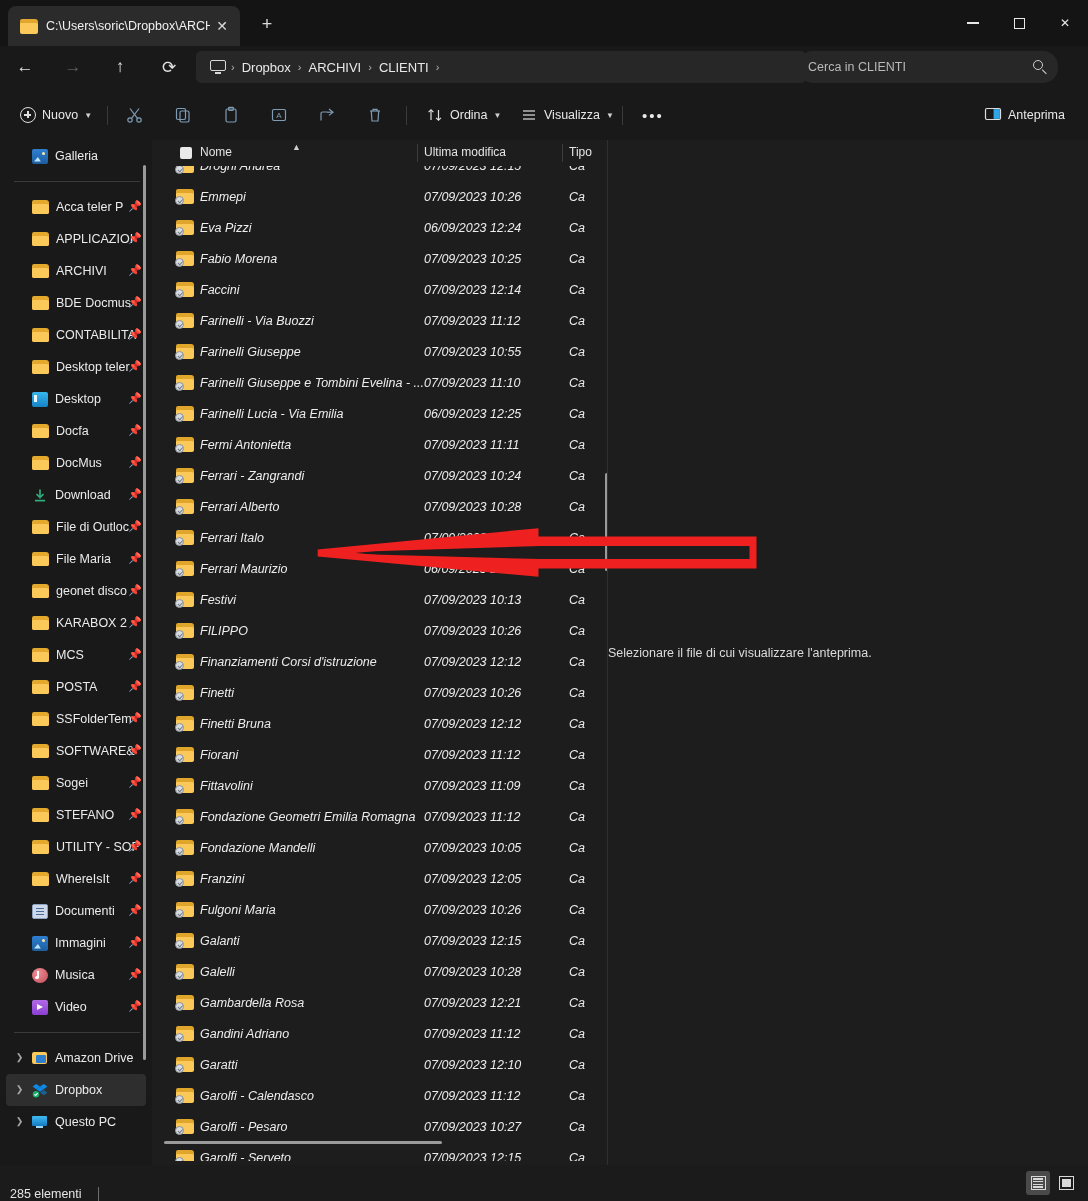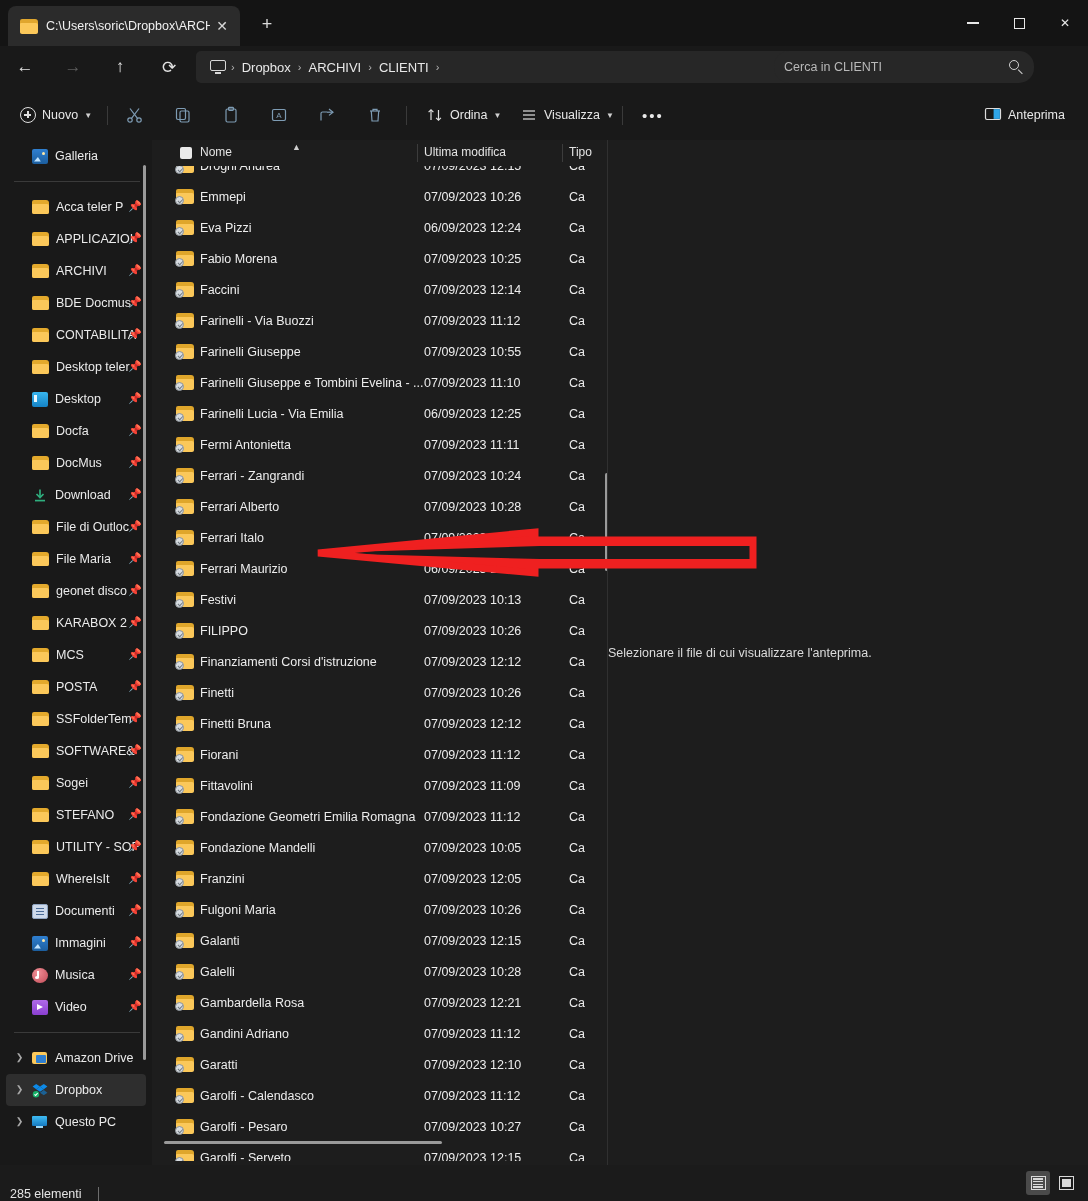--- a/index.html
+++ b/index.html
@@ -71,21 +71,21 @@
     display: flex; align-items: center; padding: 0 8px;
     font-size: 13px; color: #e8e8e8;
   }
   .crumb { padding: 0 6px; white-space: nowrap; }
   .crumb-sep { color: #b6b6b6; font-size: 11px; padding: 0 1px; }
   .pc-icon { width: 16px; height: 14px; position: relative; margin: 0 4px 0 6px; }
   .pc-icon .screen { position: absolute; left: 0; top: 0; width: 16px; height: 11px;
       border: 1.4px solid #d8d8d8; border-radius: 2px; }
   .pc-icon .stand { position: absolute; left: 5px; top: 12px; width: 6px; height: 1.6px; background: #d8d8d8; }
   .searchbox {
-    position: absolute; left: 774px; top: 5px; width: 260px; height: 32px;
+    position: absolute; left: 798px; top: 5px; width: 260px; height: 32px;
     background: #272727; border-radius: 15px; display: flex; align-items: center;
     padding: 16px 10px;
   }
   .searchbox input {
     flex: 1 1 auto; background: transparent; border: 0; outline: 0;
     color: #d6d6d6; font-size: 12.5px; font-family: "Liberation Sans", sans-serif;
   }
   .searchbox input::placeholder { color: #b9b9b9; }
   .mag { width: 15px; height: 15px; position: relative; flex: 0 0 auto; }
   .mag .c { position: absolute; left: 0; top: 0; width: 10px; height: 10px;
@@ -161,20 +161,21 @@
     background: #e9e9e9; border-radius: 2px;
   }
   .hd-name { position: absolute; left: 48px; top: 5px; }
   .hd-mod { position: absolute; left: 272px; top: 5px; }
   .hd-type { position: absolute; left: 417px; top: 5px; }
   .hd-div { position: absolute; top: 4px; width: 1px; height: 18px; background: #3c3c3c; }
 
   .listclip {
     position: absolute; left: 0; top: 26px; width: 455px; height: 995px;
     overflow: hidden;
+    font-style: italic;
   }
   .row {
     position: relative; height: 31px; display: flex; align-items: center;
     font-size: 12.5px; color: #ededed;
   }
   .row .nm { position: absolute; left: 48px; white-space: nowrap; }
   .row .dt { position: absolute; left: 272px; color: #ededed; }
   .row .tp { position: absolute; left: 417px; color: #ededed; }
   .rowfolder {
     position: absolute; left: 24px; top: 8px; width: 18px; height: 15px;

